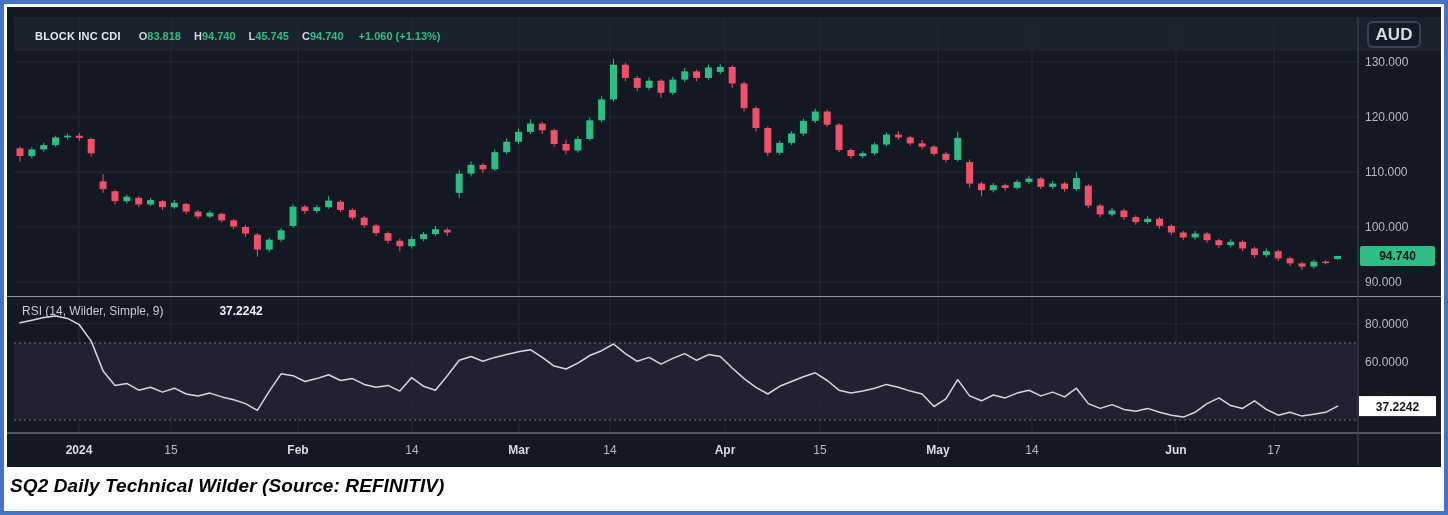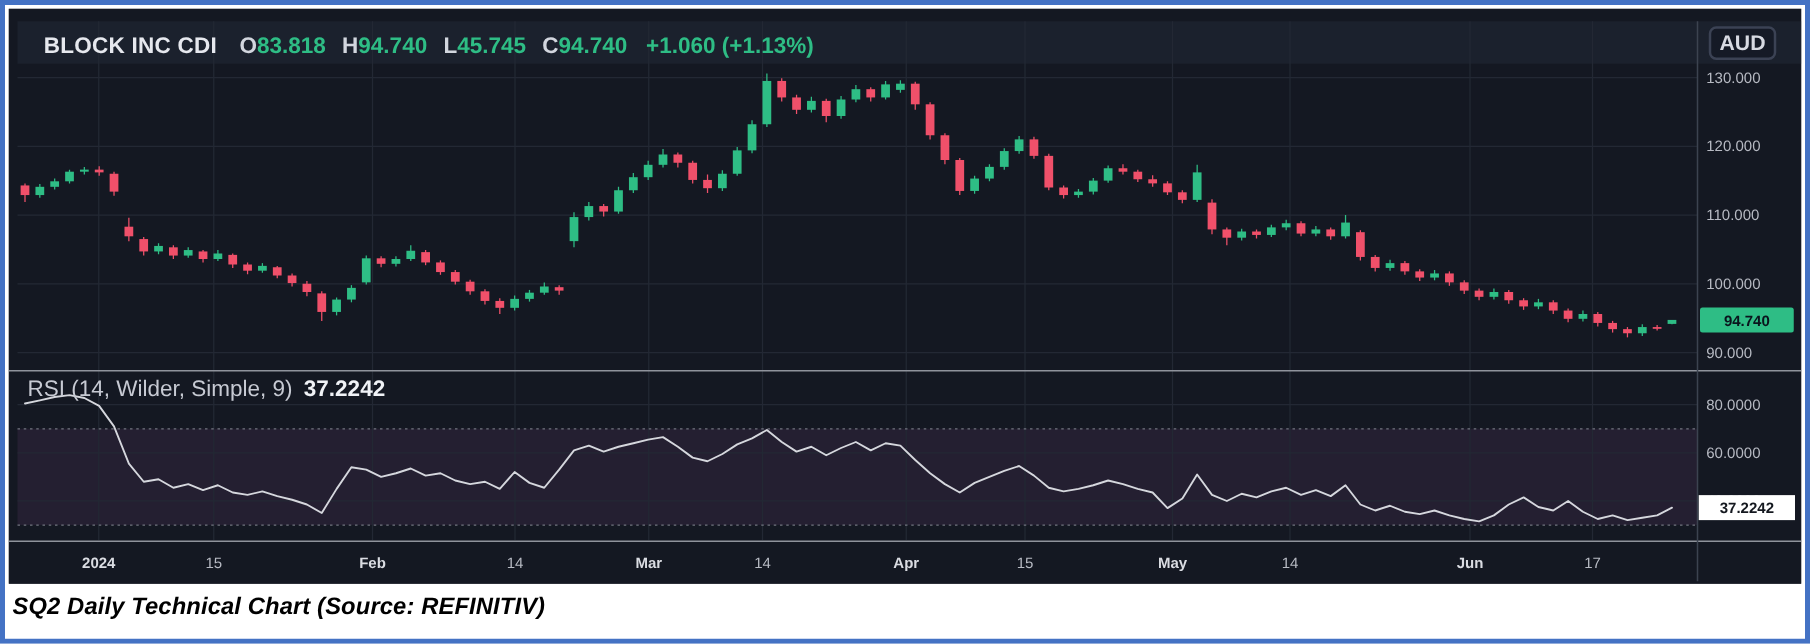--- a/index.html
+++ b/index.html
@@ -1,30 +1,30 @@
 <!DOCTYPE html>
 <html style="--border: #4472c4; --chart-bg: #141822; --up: #2ebd85;"><head>
 <meta charset="utf-8">
 <style>
   html,body{margin:0;padding:0;background:#ffffff;font-family:"Liberation Sans",sans-serif;}
   .frame{position:relative;width:1448px;height:515px;box-sizing:border-box;
          border:4px solid var(--border,#4472c4);background:#ffffff;overflow:hidden;}
   .chart{position:absolute;left:3px;top:3px;width:1434px;height:460px;background:var(--chart-bg,#141822);}
   .chart svg{display:block;}
   .legend{position:absolute;left:28px;top:16px;height:26px;display:flex;align-items:center;
-          font-size:18px;white-space:nowrap;}
+          font-size:11px;white-space:nowrap;}
   .legend .sym{color:#e6e8ee;font-weight:700;margin-right:18px;letter-spacing:.2px;}
   .legend .k{color:#d2d6de;font-weight:600;}
   .legend .v{color:var(--up,#2ebd85);font-weight:600;margin-right:13px;}
   .legend .chg{color:var(--up,#2ebd85);font-weight:700;margin-left:2px;}
   .aud-btn{position:absolute;left:1360px;top:14px;width:54px;height:27px;box-sizing:border-box;
            background:#151a26;border:2px solid #3b4254;border-radius:6px;color:#d7dae2;
            font-weight:700;font-size:17px;display:flex;align-items:center;justify-content:center;}
-  .rsi-row{position:absolute;left:15px;top:297px;height:18px;display:flex;align-items:flex-end;
-           font-size:18px;white-space:nowrap;}
+  .rsi-row{position:absolute;left:15px;top:297px;height:18px;display:flex;align-items:flex-start;
+           font-size:12px;white-space:nowrap;gap:47px;}
   .rsi-row .lbl{color:#c7cad3;}
   .rsi-row .val{color:#f0f2f6;font-weight:700;margin-left:9px;}
   .caption{position:absolute;left:6px;top:471px;color:#000;font-size:19px;
            font-weight:700;font-style:italic;letter-spacing:.1px;}
 </style>
 </head>
 <body>
 
 <div class="frame">
   <div class="chart">
@@ -322,14 +322,14 @@
     </div>
 
     <div class="aud-btn">AUD</div>
 
     <div class="rsi-row">
       <span class="lbl">RSI (14, Wilder, Simple, 9)</span>
       <span class="val">37.2242</span>
     </div>
   </div>
 
-  <div class="caption">SQ2 Daily Technical Chart (Source: REFINITIV)</div>
+  <div class="caption">SQ2 Daily Technical Wilder (Source: REFINITIV)</div>
 </div>
 
 </body></html>

